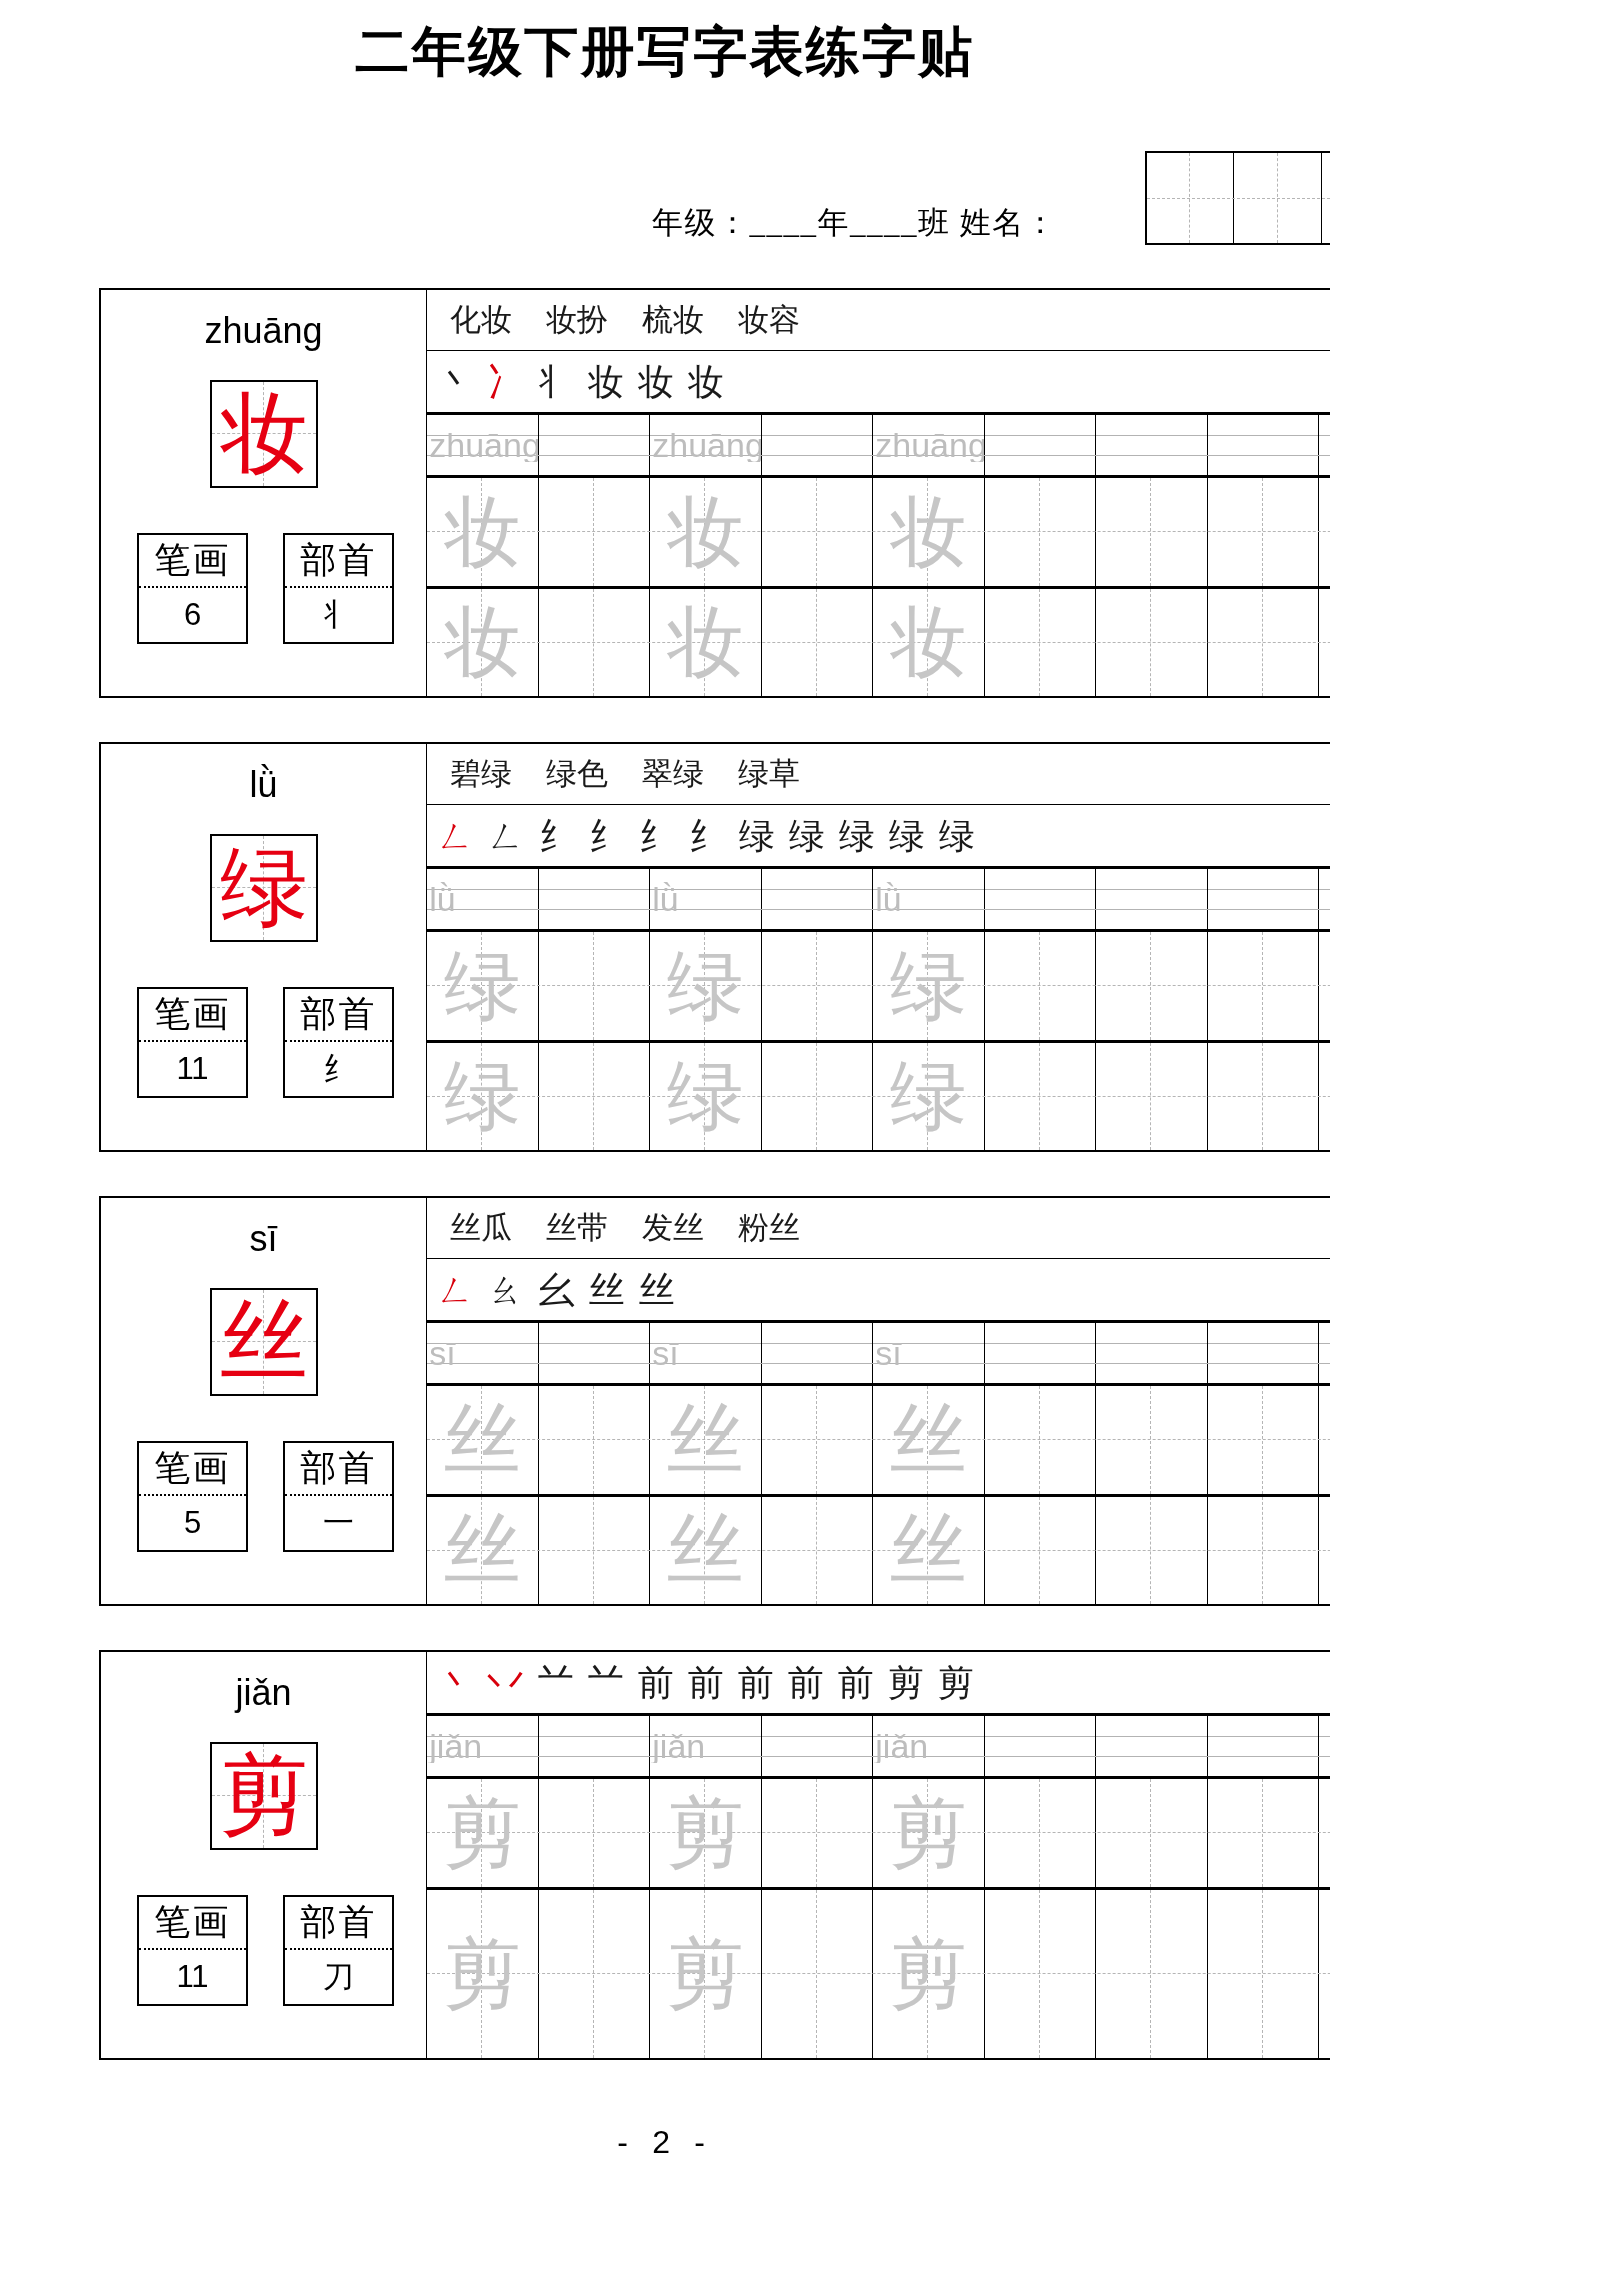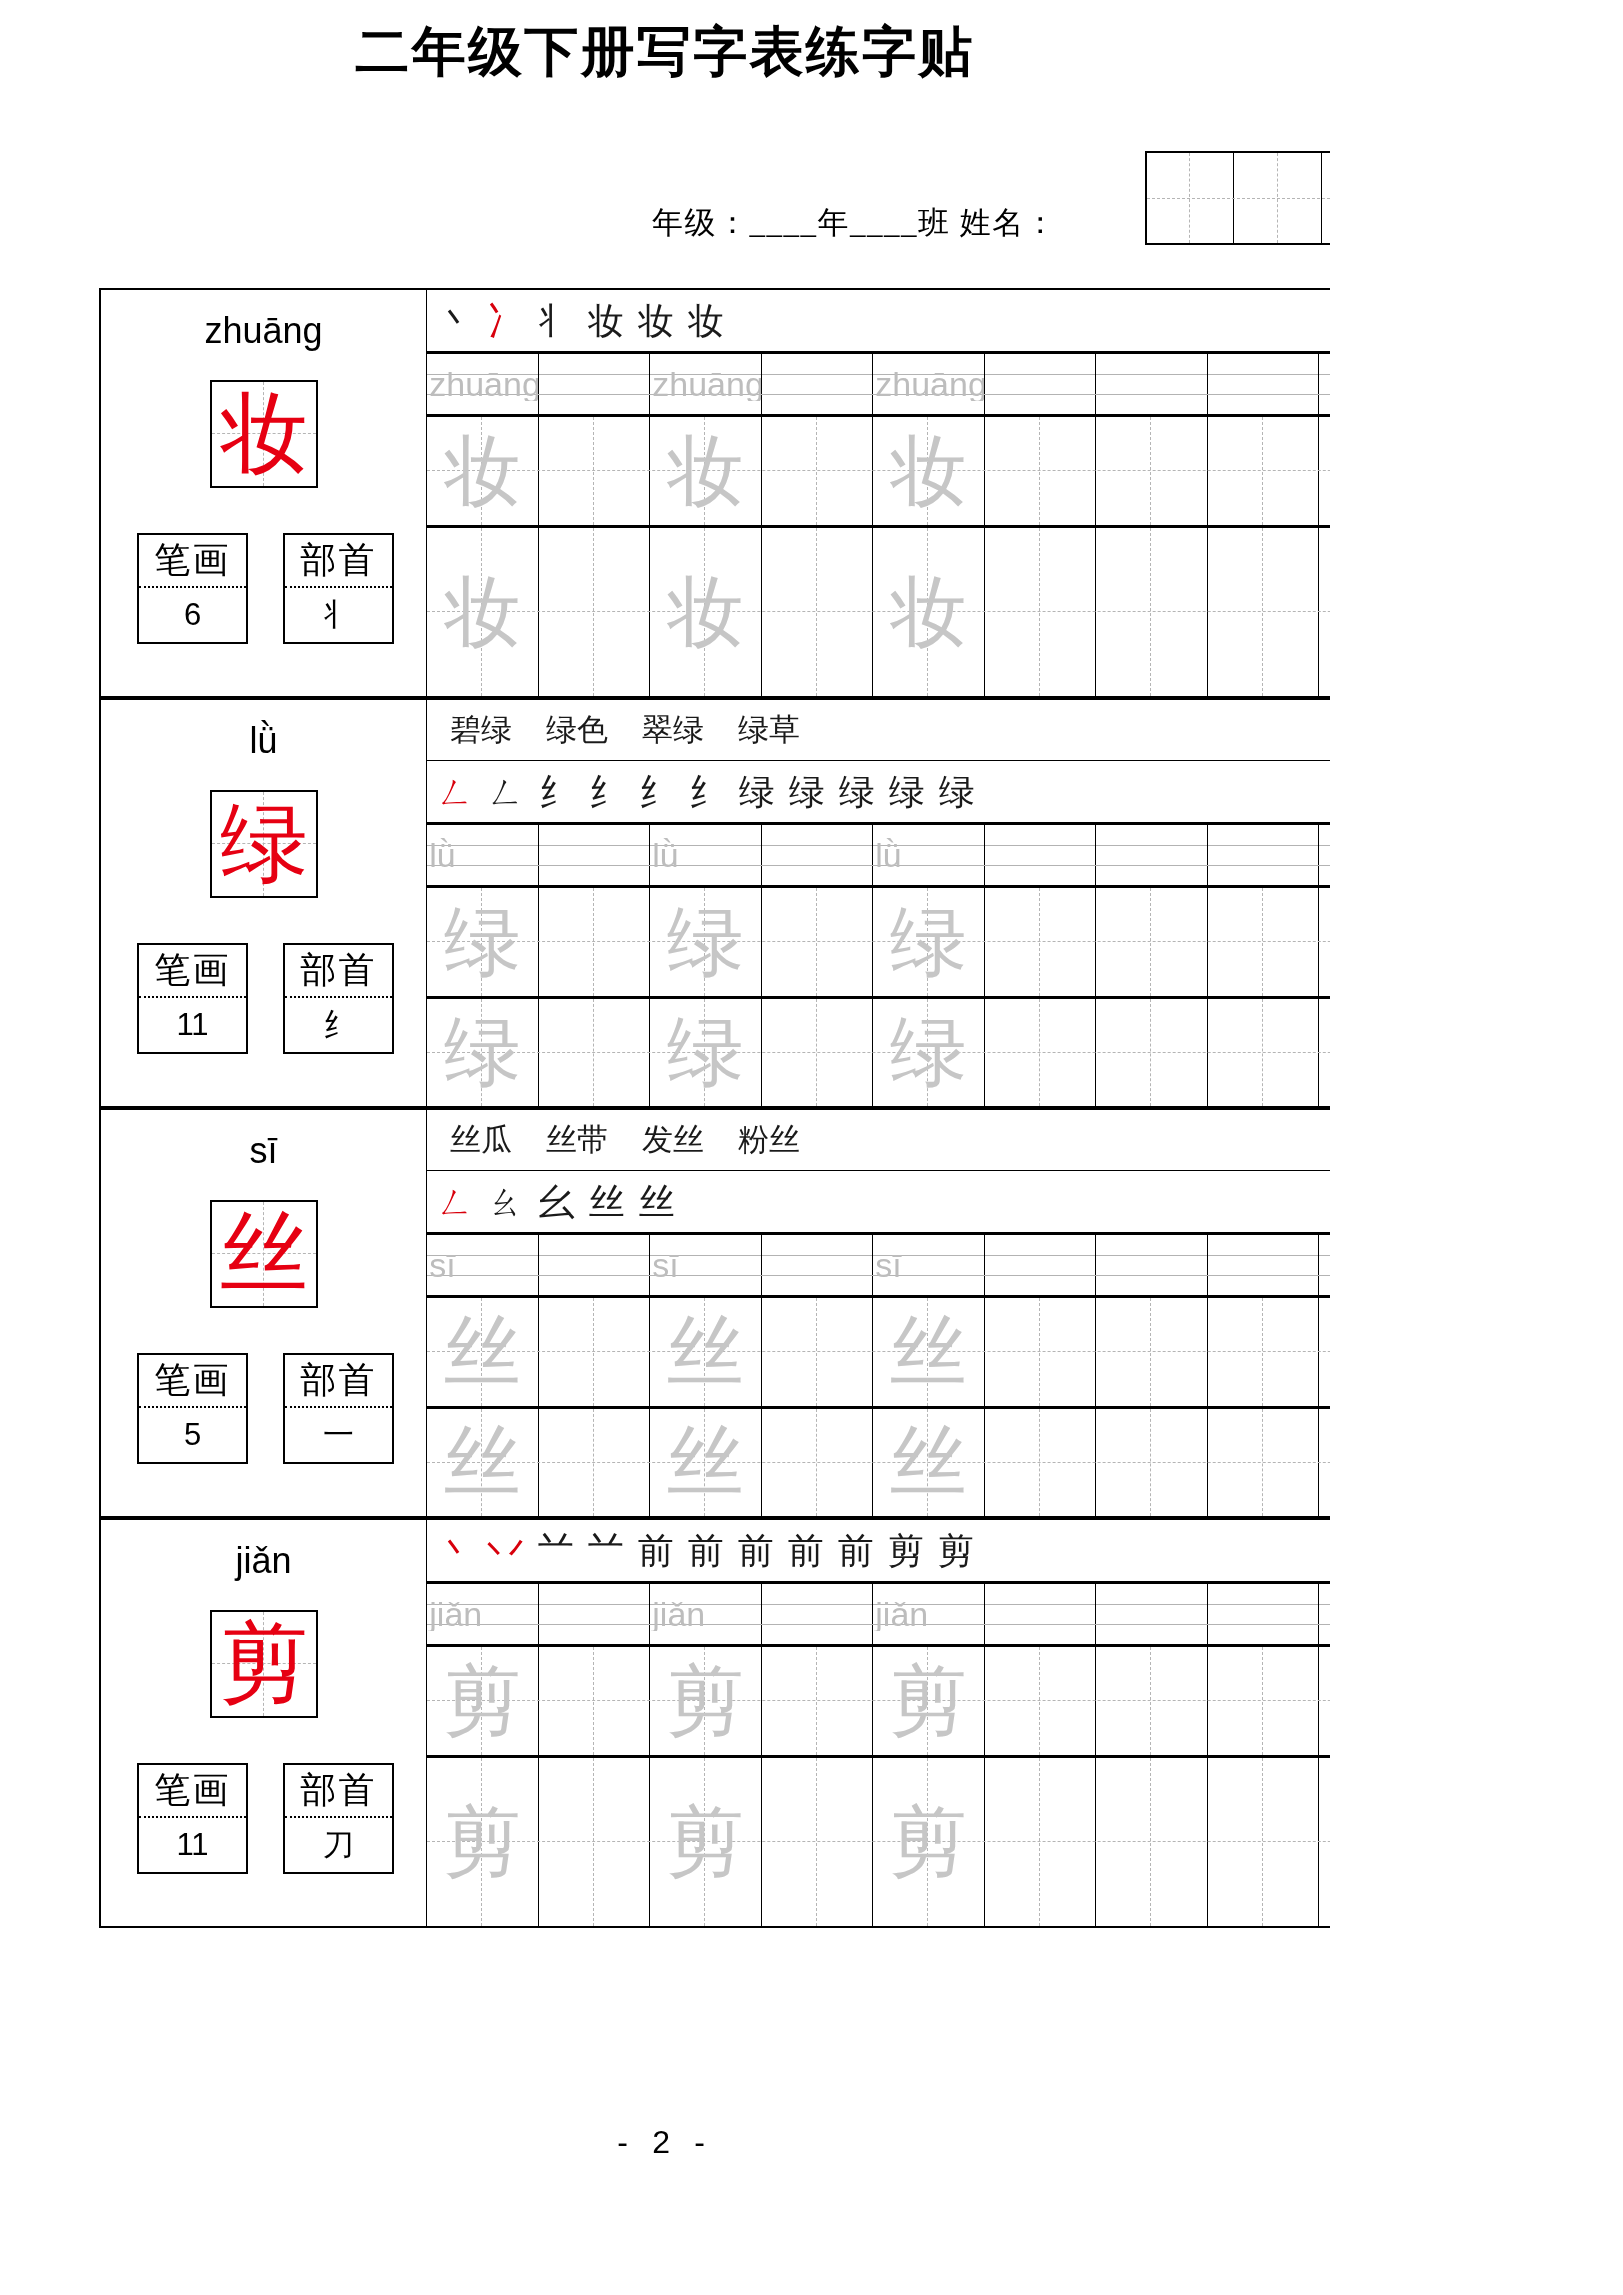--- a/index.html
+++ b/index.html
@@ -12,21 +12,21 @@
   .grade-line{position:absolute;left:652px;top:202px;font-size:31px;letter-spacing:1.5px;
               font-family:Liberation Serif, serif;}
   .name-grid{position:absolute;left:1145px;top:151px;width:352px;height:94px;
              border:2.3px solid #000;box-sizing:border-box;display:flex;}
   .name-grid::after{content:"";position:absolute;left:0;right:0;top:50%;border-top:1.5px dashed var(--guide);}
   .ng-cell{flex:1 1 0;position:relative;border-right:1.5px solid #000;}
   .ng-cell:last-child{border-right:none;}
   .ng-cell .vdash{position:absolute;top:0;bottom:0;left:calc(50% - 0.8px);border-left:1.5px dashed var(--guide);}
 
   
-  .blocks{position:absolute;left:99px;top:288px;display:flex;flex-direction:column;}
+  .blocks{position:absolute;left:99px;top:288px;display:flex;flex-direction:column;gap:44px;}
   .block{width:1444px;height:410px;border:2.3px solid #000;box-sizing:border-box;
          display:flex;flex-direction:row;position:relative;background:#fff;}
 
   .left-panel{width:325px;flex:0 0 325px;position:relative;}
   .block-pinyin{position:absolute;top:20px;left:0;width:100%;text-align:center;
                 font-family:"Liberation Sans",sans-serif;font-size:36px;color:#000;}
   .char-box{position:absolute;left:109px;top:90px;width:104px;height:104px;border:2.3px solid #000;
             display:flex;align-items:center;justify-content:center;}
   .char-box .vdash{position:absolute;top:0;bottom:0;left:calc(50% - 0.8px);border-left:1.5px dashed var(--guide);}
   .char-box .hdash{position:absolute;left:0;right:0;top:calc(50% - 0.8px);border-top:1.5px dashed var(--guide);}
@@ -104,20 +104,26 @@
       <div class="info-box strokes">
         <div class="info-label">笔画</div>
         <div class="info-value">6</div>
       </div>
       <div class="info-box radical">
         <div class="info-label">部首</div>
         <div class="info-value">丬</div>
       </div>
     </div>
     <div class="right-region">
+      <div class="words-row">
+            <span class="word">化妆</span>
+            <span class="word">妆扮</span>
+            <span class="word">梳妆</span>
+            <span class="word">妆容</span>
+          </div>
       <div class="stroke-row">
             <span class="stroke-step" style="color: rgb(26, 26, 26);">丶</span>
             <span class="stroke-step" style="color: rgb(216, 0, 12);">冫</span>
             <span class="stroke-step" style="color: rgb(26, 26, 26);">丬</span>
             <span class="stroke-step" style="color: rgb(26, 26, 26);">妆</span>
             <span class="stroke-step" style="color: rgb(26, 26, 26);">妆</span>
             <span class="stroke-step" style="color: rgb(26, 26, 26);">妆</span>
           </div>
       <div class="pinyin-row">
             <div class="p-cell">

